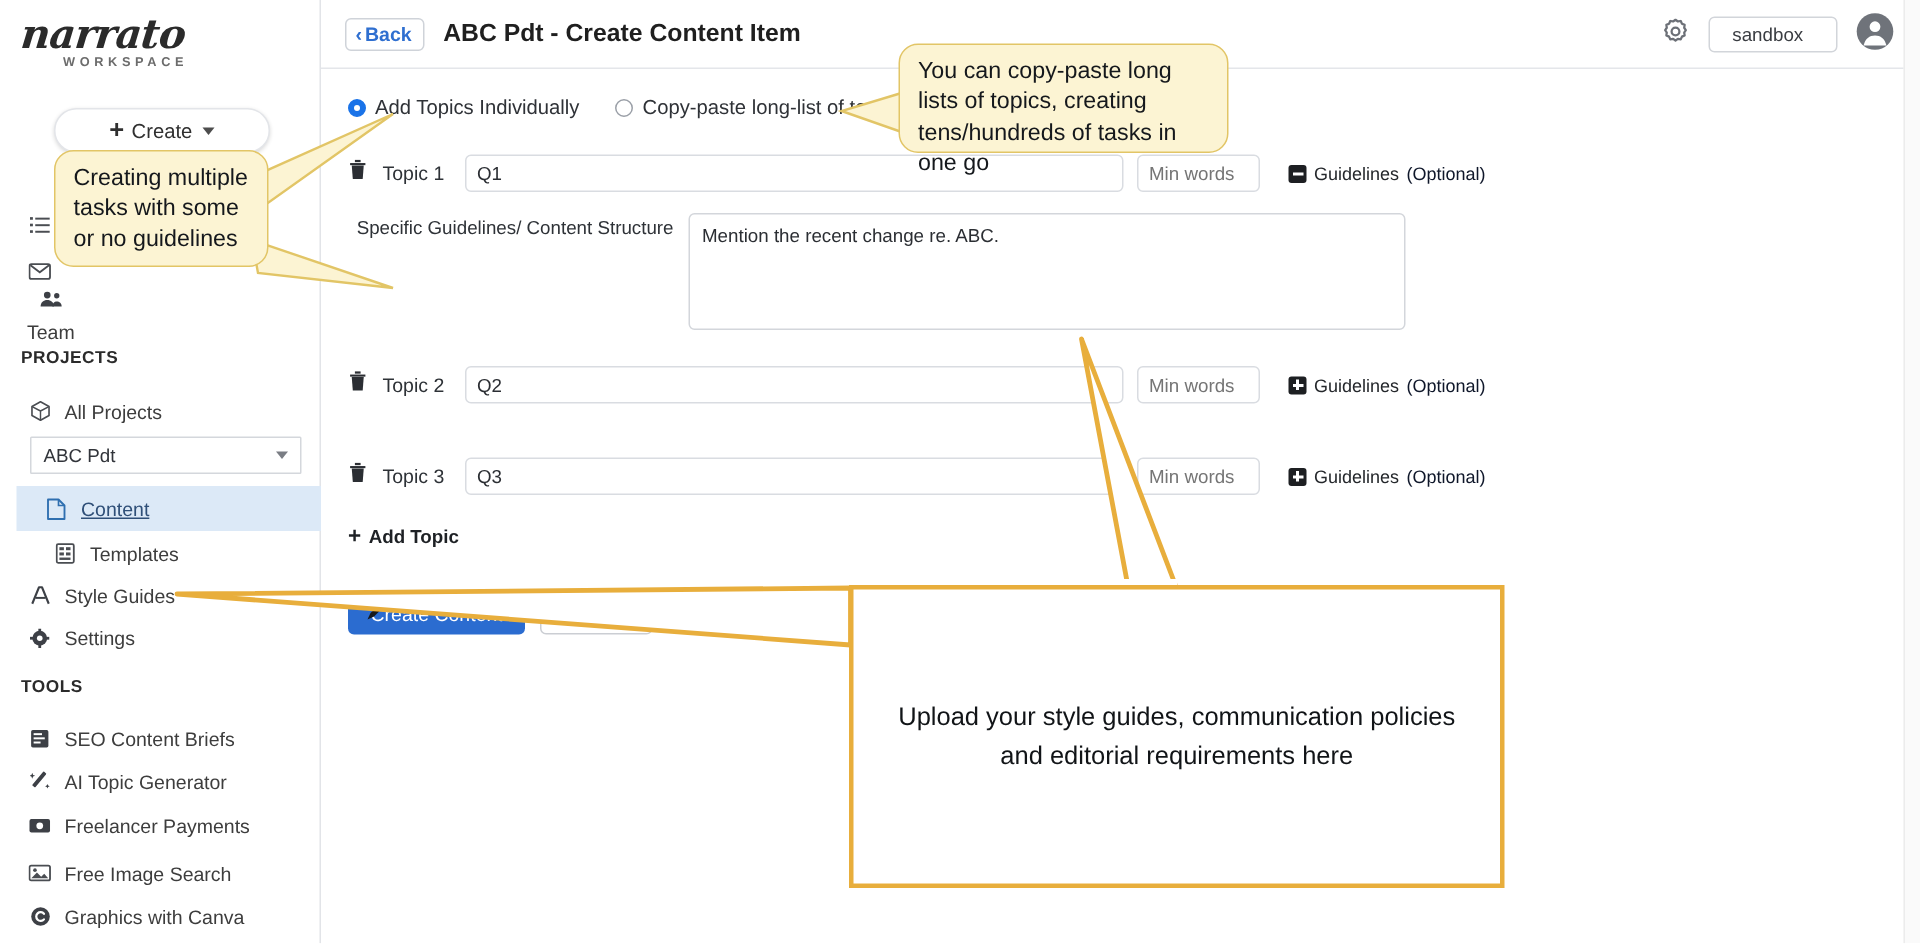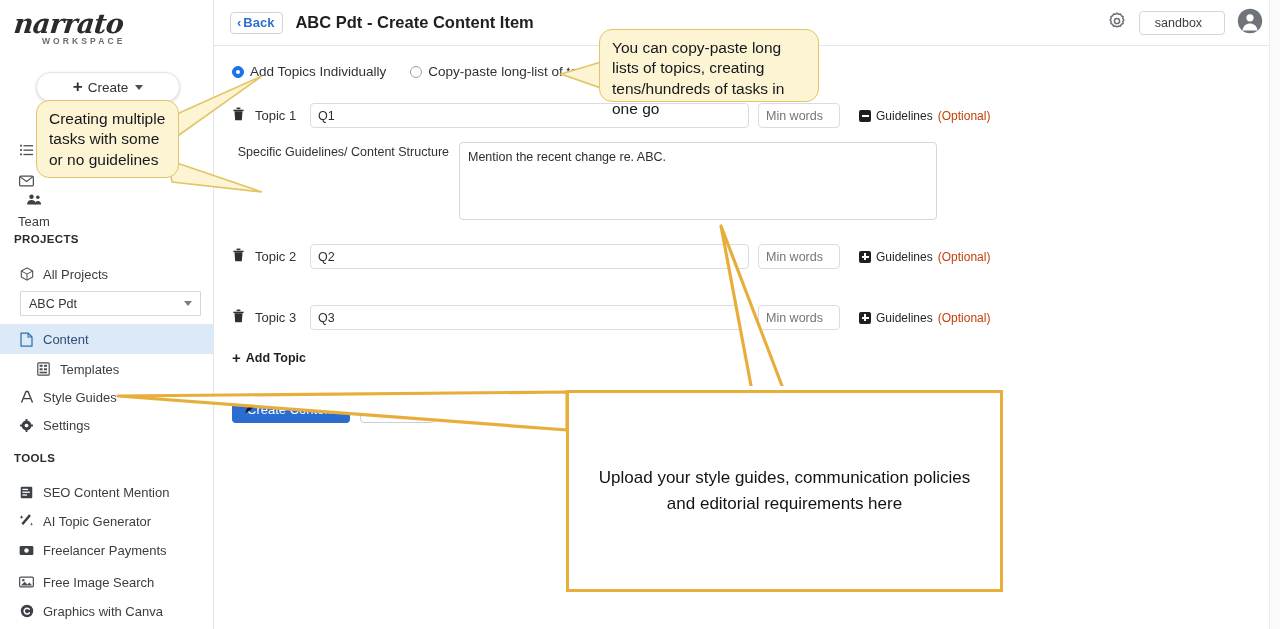--- a/index.html
+++ b/index.html
@@ -157,21 +157,21 @@
     width: 82px; height: 25px;
     border: 1px solid #d9dce1; border-radius: 4px;
     background: #fff; font-size: 12.5px; color: #a8acb3;
     padding: 0 7px;
     font-family: "Liberation Sans", sans-serif;
   }
   .guidelines-toggle {
     display: inline-flex; align-items: center; gap: 5px;
     font-size: 12px; color: #24272b; margin-left: 10px; white-space: nowrap;
   }
-  .guidelines-toggle .opt { color: #c2410c; }
+  .guidelines-toggle .opt { color: #0f172a; }
   .sqico {
     width: 12px; height: 12px; background: #1d1f22; border-radius: 2px;
     display: inline-flex; align-items: center; justify-content: center;
     color: #fff; font-size: 10px; line-height: 1; font-weight: 700;
     position: relative;
   }
   .sqico::before {
     content: ""; position: absolute;
     left: 2.5px; right: 2.5px; top: 5px; height: 2px; background: #fff;
   }
@@ -316,21 +316,21 @@
           </svg>
       </span>
       <span>All Projects</span>
     </div>
 
     <div class="proj-select" style="top:291px;">
       <span>ABC Pdt</span>
       <span class="caret2"></span>
     </div>
 
-    <div class="nav-item nav-active" style="position:absolute; top:324px; left:0; width:224px;">
+    <div class="nav-item nav-active" style="position:absolute; top:324px; left:11px; width:224px;text-decoration:underline;">
       <span class="ico">
         <svg width="13" height="15" viewBox="0 0 13 15">
             <path d="M1 1 L8 1 L12 5 L12 14 L1 14 Z" fill="none" stroke="#2f6fb0" stroke-width="1.25" stroke-linejoin="round"></path>
             <path d="M8 1 L8 5 L12 5" fill="none" stroke="#2f6fb0" stroke-width="1.1"></path>
           </svg>
       </span>
       <span>Content</span>
     </div>
 
     <div class="nav-item" style="position:absolute; top:354px; left:17px;">
@@ -377,21 +377,21 @@
 
     <div class="nav-item" style="position:absolute; top:477px; left:0;">
       <span class="ico">
         <svg width="13" height="13" viewBox="0 0 14 14">
             <rect x="0.8" y="0.8" width="12.4" height="12.4" rx="1.2" fill="#3d4046"></rect>
             <rect x="2.6" y="3" width="6" height="1.4" fill="#fff"></rect>
             <rect x="2.6" y="6" width="8" height="1.4" fill="#fff"></rect>
             <rect x="2.6" y="9" width="5" height="1.4" fill="#fff"></rect>
           </svg>
       </span>
-      <span>SEO Content Mention</span>
+      <span>SEO Content Briefs</span>
     </div>
 
     <div class="nav-item" style="position:absolute; top:506px; left:0;">
       <span class="ico">
         <svg width="14" height="14" viewBox="0 0 14 14">
             <rect x="4.6" y="-0.4" width="2.6" height="12" rx="0.6" transform="rotate(40 6 6)" fill="#3d4046"></rect>
             <path d="M1.5 1.2 l.55 1.4 1.4 .55 -1.4 .55 -.55 1.4 -.55 -1.4 -1.4 -.55 1.4 -.55z" fill="#3d4046"></path>
             <path d="M11.6 8.6 l.45 1.1 1.1 .45 -1.1 .45 -.45 1.1 -.45 -1.1 -1.1 -.45 1.1 -.45z" fill="#3d4046"></path>
           </svg>
       </span>

